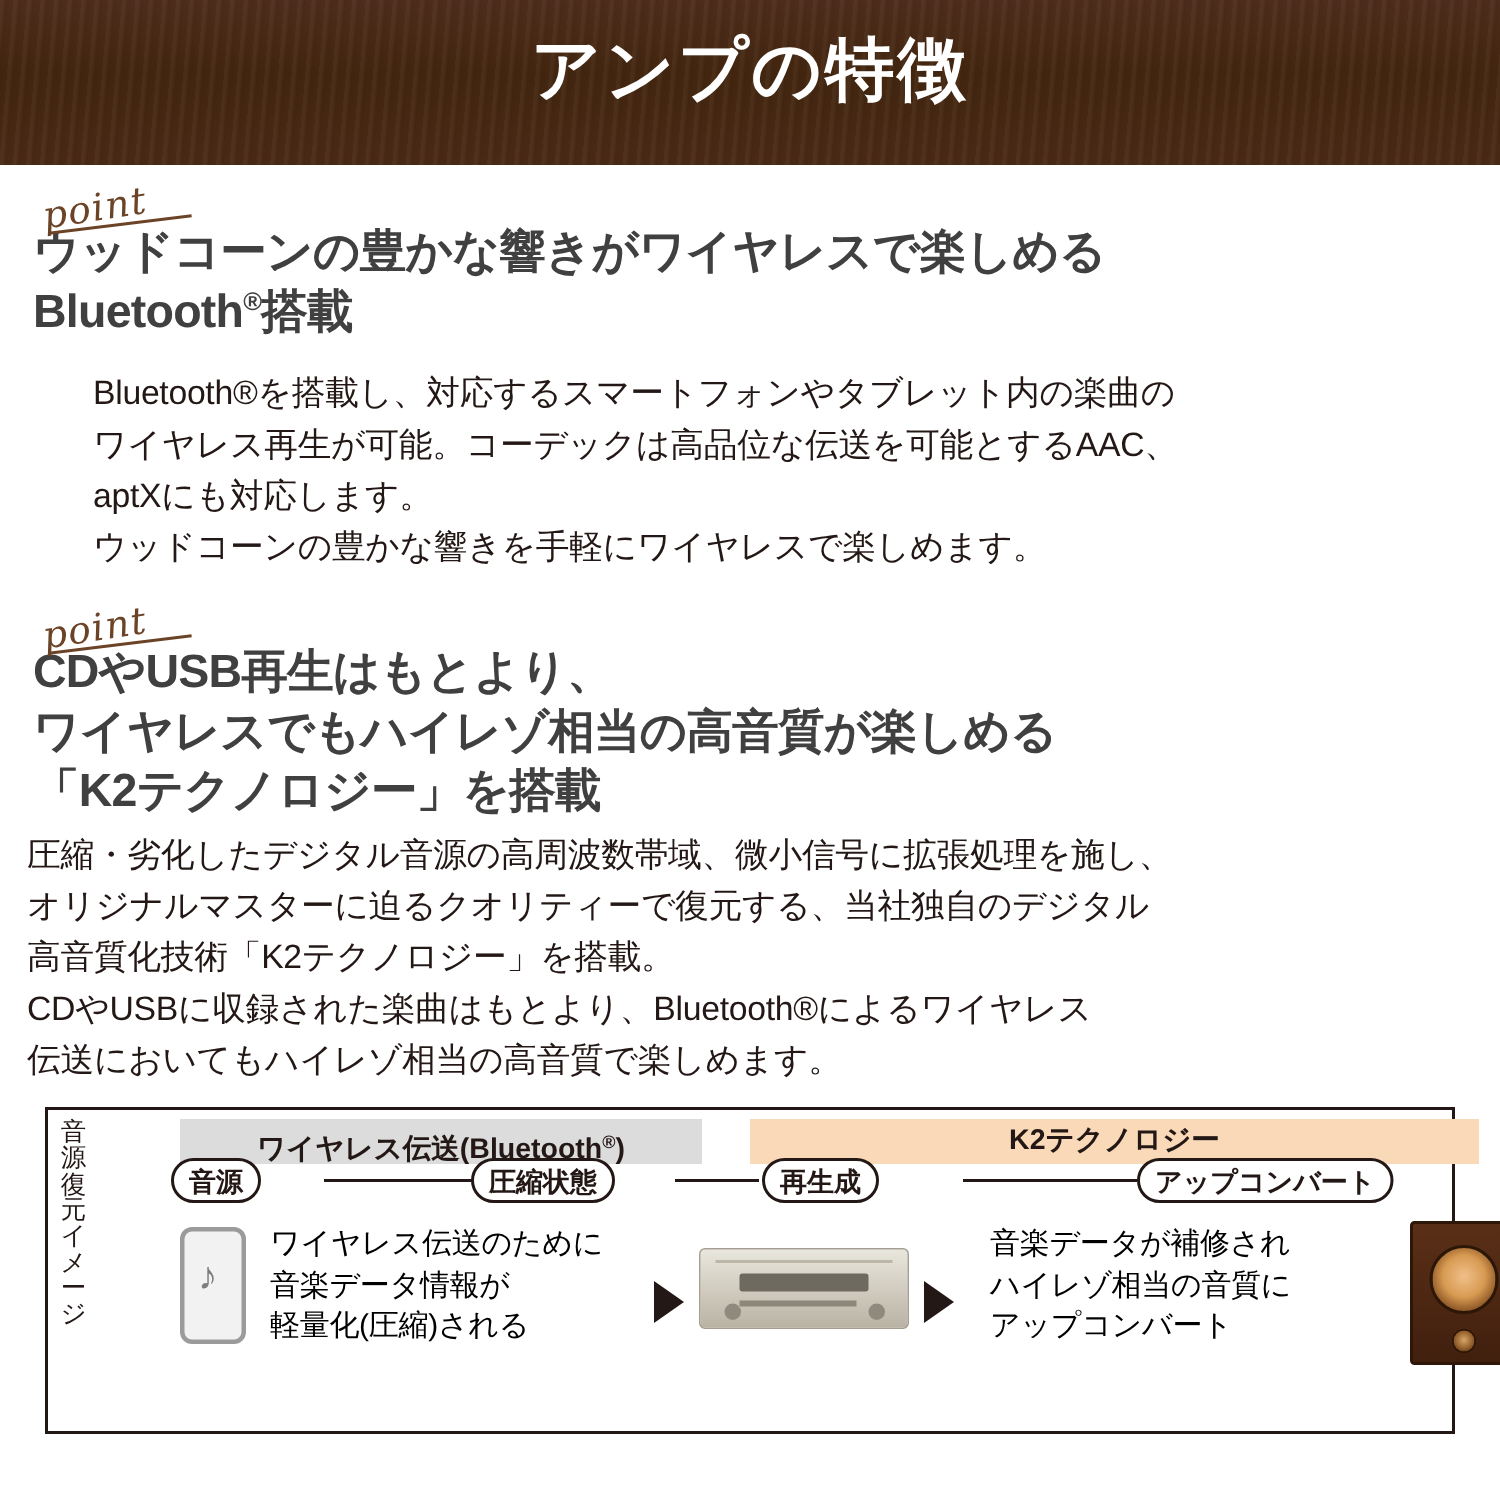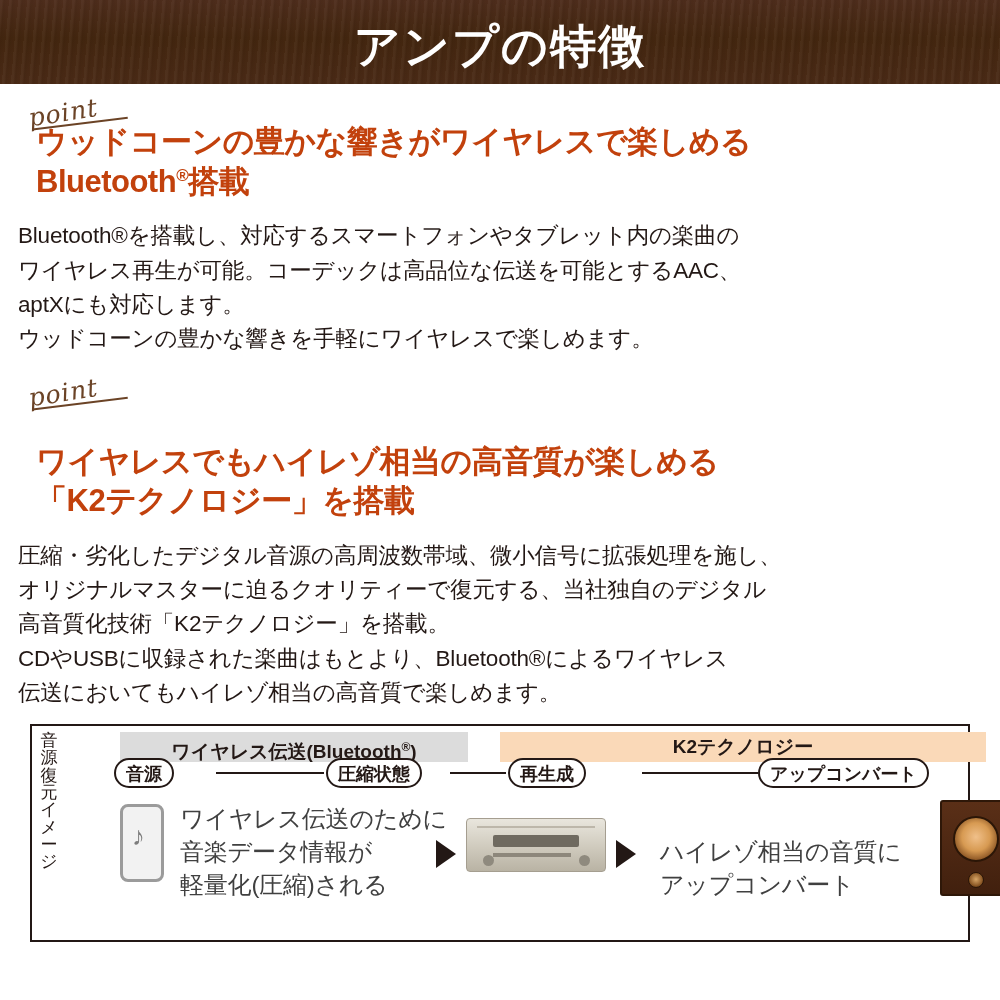--- a/index.html
+++ b/index.html
@@ -18,21 +18,21 @@
     position: relative;
     width: 1000px;
     height: 1000px;
     background: #ffffff;
   }
 
   
   .header {
     position: relative;
     width: 1000px;
-    height: 84px;
+    height: 110px;
     background: linear-gradient(180deg, #4e2d1c 0%, #43260f 45%, #4a2a16 100%);
     overflow: hidden;
   }
   .header::after {
     content: "";
     position: absolute;
     left: 0; top: 0; right: 0; bottom: 0;
     background: repeating-linear-gradient(
       95deg,
       rgba(255,255,255,0.035) 0px,
@@ -79,42 +79,42 @@
     display: block;
     height: 2px;
     background: #6b4326;
     width: 96px;
     margin-top: -2px;
     margin-left: 2px;
     transform: rotate(2deg);
   }
 
   h2.headline {
-    margin: 18px;
+    margin: 4px;
     font-size: 31px;
     font-weight: bold;
     line-height: 1.28;
     letter-spacing: -0.5px;
-    color: #c2410c;
+    color: #404040;
   }
   h2.headline .sup {
     font-size: 17px;
     vertical-align: super;
   }
 
   p.para {
     margin: 0;
     font-size: 22.5px;
     line-height: 1.52;
     letter-spacing: -0.2px;
     color: #231815;
   }
 
   .block1 { margin-top: 38px; }
-  .block1 .para { margin-top: 18px; }
+  .block1 .para { margin-top: 18px; margin-left: 44px; }
   .block2 { margin-top: 46px; }
   .block2 .para { margin-top: 6px; }
 
   
   .diagram {
     position: relative;
     margin: 14px 12px 0 12px;
     border: 2px solid #231815;
     height: 218px;
     box-sizing: border-box;
@@ -178,21 +178,21 @@
     border: 2px solid #231815;
     border-radius: 16px;
     background: #ffffff;
     font-size: 18px;
     font-weight: bold;
     color: #231815;
     white-space: nowrap;
     box-sizing: border-box;
   }
   .tag.t1 { left: 46px; }
-  .tag.t2 { left: 258px; }
+  .tag.t2 { left: 246px; }
   .tag.t3 { left: 440px; }
   .tag.t4 { left: 690px; }
 
   .connector {
     position: absolute;
     height: 2px;
     background: #231815;
     top: 14px;
   }
   .c1 { left: 148px; width: 108px; }
@@ -218,23 +218,23 @@
   .phone .note {
     position: absolute;
     left: 9px;
     top: 16px;
     font-size: 26px;
     color: #7d7d7d;
     line-height: 1;
   }
   .text-col {
     position: absolute;
-    font-size: 24px;
+    font-size: 20px;
     line-height: 1.38;
-    color: #404040;
+    color: #000000;
     letter-spacing: -0.2px;
   }
   .text-col.left { left: 112px; top: 6px; }
   .text-col.right { left: 592px; top: 6px; }
 
   .arrow {
     position: absolute;
     top: 44px;
     width: 0;
     height: 0;
@@ -353,21 +353,21 @@
         <span>ウッドコーンの豊かな響きを手軽にワイヤレスで楽しめます。</span>
       </p>
     </div>
 
     <div class="point-block block2">
       <div class="point-label">
         <span>point</span>
         <span class="ul"></span>
       </div>
       <h2 class="headline">
-        <br>
+        <span>CDやUSB再生はもとより、</span><br>
         <span>ワイヤレスでもハイレゾ相当の高音質が楽しめる</span><br>
         <span>「K2テクノロジー」を搭載</span>
       </h2>
       <p class="para">
         <span>圧縮・劣化したデジタル音源の高周波数帯域、微小信号に拡張処理を施し、</span><br>
         <span>オリジナルマスターに迫るクオリティーで復元する、当社独自のデジタル</span><br>
         <span>高音質化技術「K2テクノロジー」を搭載。</span><br>
         <span>CDやUSBに収録された楽曲はもとより、Bluetooth®によるワイヤレス</span><br>
         <span>伝送においてもハイレゾ相当の高音質で楽しめます。</span>
       </p>
@@ -410,21 +410,21 @@
             <div class="top-line"></div>
             <div class="disp"></div>
             <div class="slit"></div>
             <div class="knob k1"></div>
             <div class="knob k2"></div>
           </div>
 
           <div class="arrow a2"></div>
 
           <div class="text-col right">
-            <br>
+            <span>音楽データが補修され</span><br>
             <span>ハイレゾ相当の音質に</span><br>
             <span>アップコンバート</span>
           </div>
 
           <div class="speaker">
             <div class="cone"></div>
             <div class="tweeter"></div>
           </div>
         </div>
 

